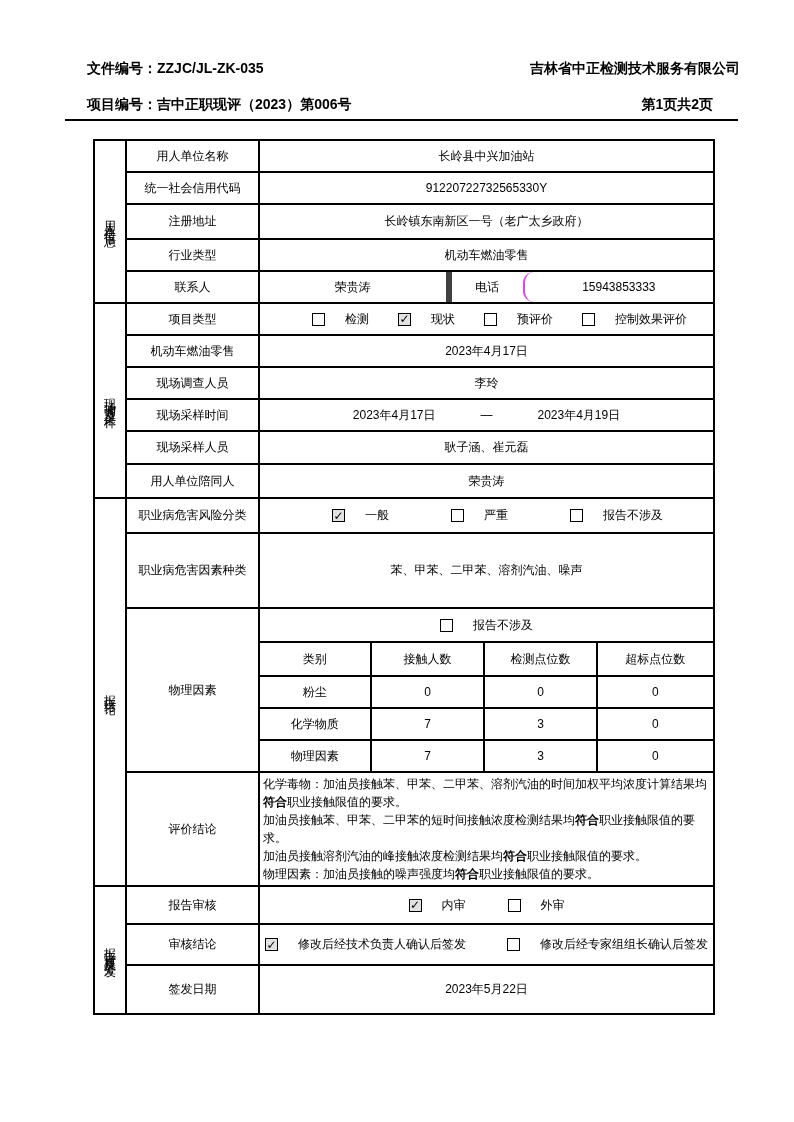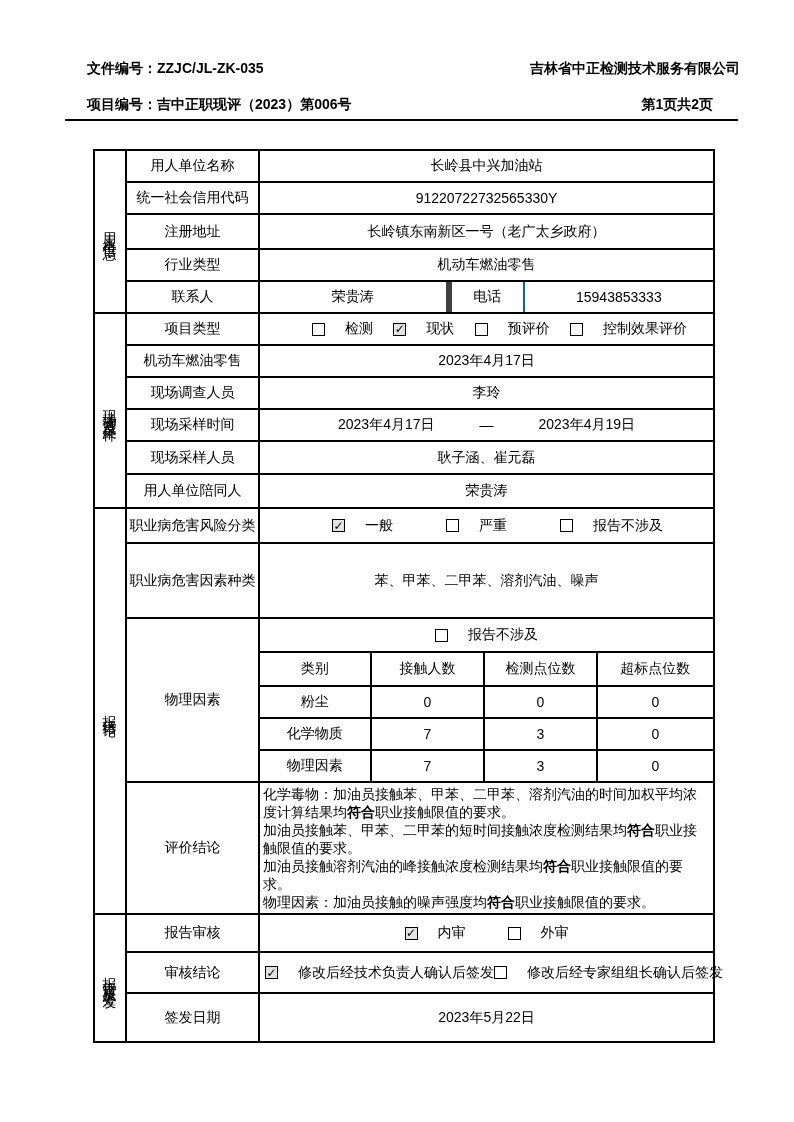--- a/index.html
+++ b/index.html
@@ -20,34 +20,34 @@
   .hline1 .title { font-size: 17px; letter-spacing: 1px; }
   .hline2 {
     position: absolute; left: 87px; right: 81px; top: 96px;
     display: flex; justify-content: space-between; align-items: baseline;
     font-weight: bold; font-size: 14px; white-space: nowrap;
   }
   .rule { position: absolute; left: 65px; top: 119px; width: 673px; height: 2px; background: #000; }
 
   
   table.main {
-    position: absolute; left: 93px; top: 149px; width: 620px;
-    border-collapse: collapse; table-layout: fixed; font-size: 14px;
+    position: absolute; left: 93px; top: 139px; width: 620px;
+    border-collapse: collapse; table-layout: fixed; font-size: 12px;
   }
   td { border: 2px solid #000; text-align: center; vertical-align: middle; padding: 0 2px; }
   td.grp { padding: 0; }
   .vtxt { writing-mode: vertical-lr; text-orientation: upright; letter-spacing: 3px; display: inline-block; line-height: 1; }
   td.p0 { padding: 0; }
 
   
   .split3 { display: flex; height: 100%; min-height: 30px; align-items: stretch; }
   .split3 > div { display: flex; align-items: center; justify-content: center; }
   .s1 { width: 41%; }
   .s2 { width: 17%; border-left: 6px solid #404040; }
-  .s3 { width: 42%; border-left: 2px solid #0369a1; }
+  .s3 { width: 42%; border-left: 2px solid #d946ef; border-radius: 11px; }
 
   
   .cbrow { display: flex; align-items: center; white-space: nowrap; }
   .cbrow.ptype { justify-content: space-between; padding: 0 24px 0 50px; }
   .cbrow.risk  { justify-content: space-between; padding: 0 48px 0 70px; }
   .cbrow.review { justify-content: center; gap: 42px; }
   .cbrow.audit { justify-content: space-between; padding: 0 3px; }
   .cb-item { display: inline-flex; align-items: center; gap: 20px; }
   .cb {
     width: 13px; height: 13px; border: 1.5px solid #000; flex: none;

